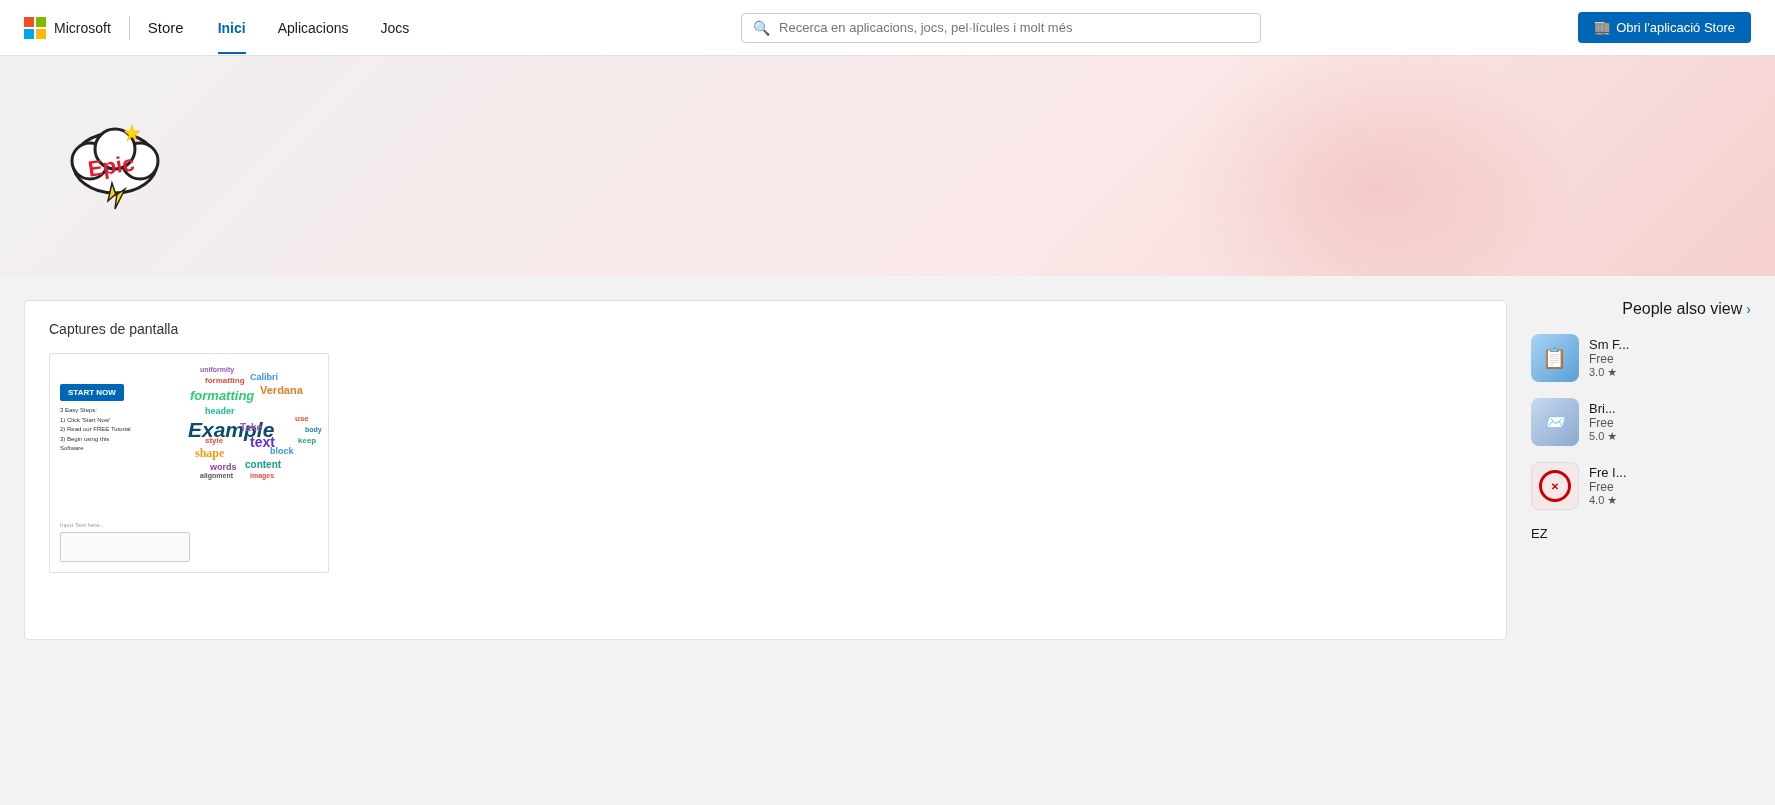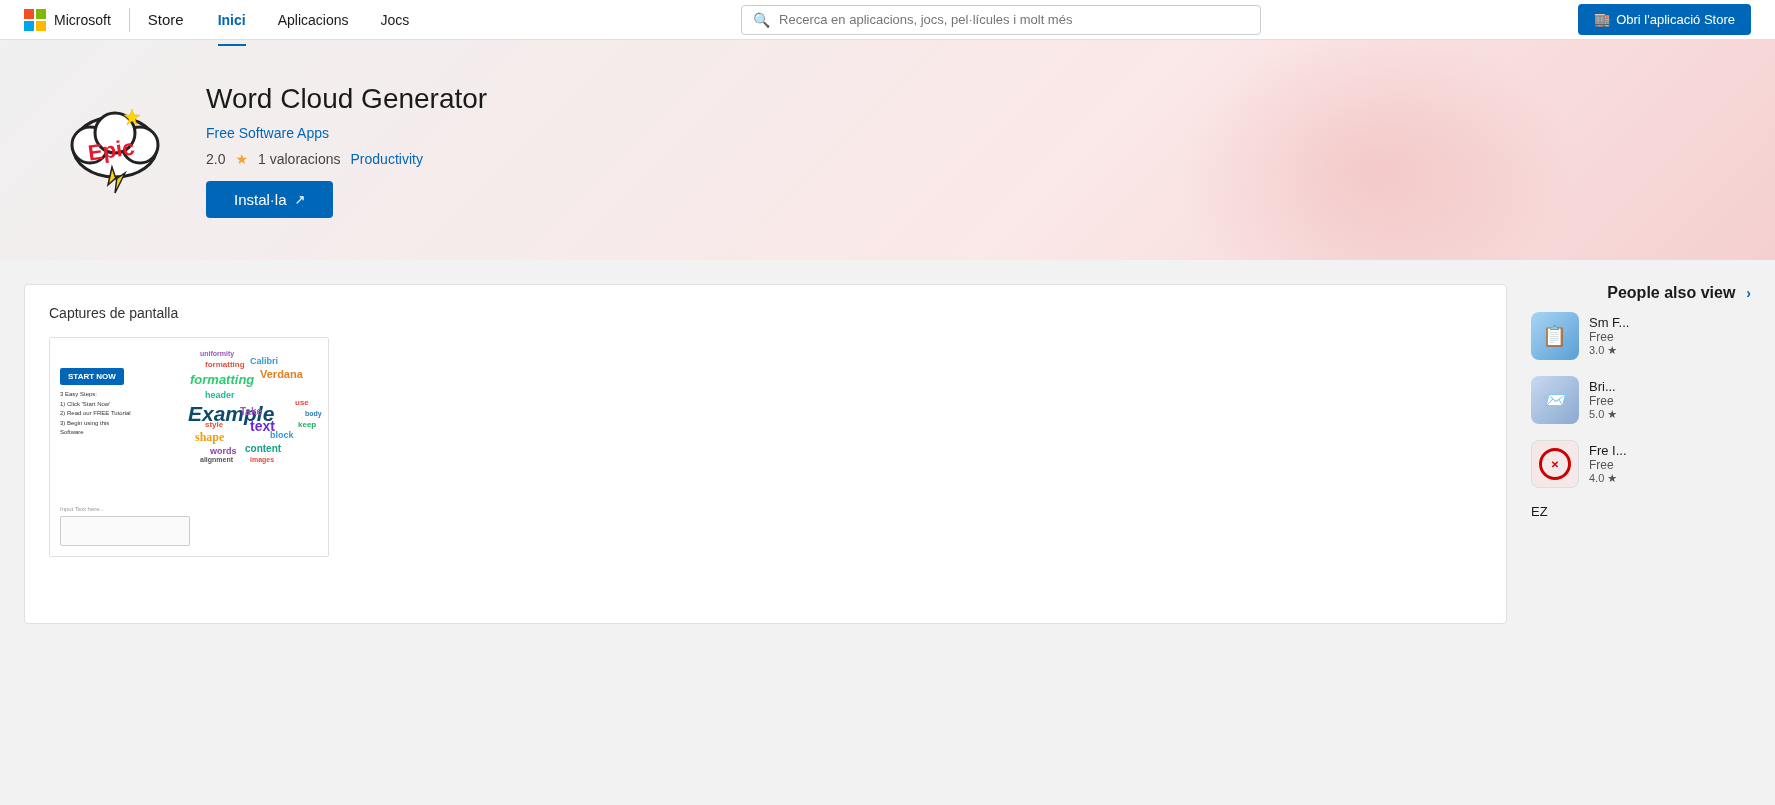--- a/index.html
+++ b/index.html
@@ -5,21 +5,21 @@
     * { box-sizing: border-box; margin: 0; padding: 0; }
     body { font-family: 'Segoe UI', Arial, sans-serif; background: #f2f2f2; font-size: 14px; color: #1a1a1a; overflow-x: hidden; }
 
     
     .header {
       background: #fff;
       border-bottom: 1px solid #e0e0e0;
       display: flex;
       align-items: center;
       padding: 0 24px;
-      height: 40px;
+      height: 56px;
       gap: 0;
       position: relative;
       z-index: 10;
     }
     .header-brand {
       display: flex;
       align-items: center;
       gap: 8px;
       margin-right: 20px;
     }
@@ -282,24 +282,24 @@
       flex-shrink: 0;
     }
     .people-also-view {
       background: transparent;
     }
     .pav-header {
       display: flex;
       align-items: center;
       justify-content: flex-end;
       font-size: 16px;
-      font-weight: 700;
+      font-weight: 400;
       color: #1a1a1a;
-      margin-bottom: 10px;
-      gap: 11px;
+      margin-bottom: 16px;
+      gap: 4px;
     }
     .pav-chevron {
       color: #0067b8;
       font-size: 14px;
     }
     .pav-item {
       display: flex;
       align-items: center;
       gap: 10px;
       margin-bottom: 16px;
@@ -416,34 +416,20 @@
       <circle cx="55" cy="38" r="20" fill="white" stroke="#222" stroke-width="3"></circle>
 
       <polygon points="52,72 48,90 57,82 55,98 65,78 56,84" fill="#FFD700" stroke="#222" stroke-width="1.5"></polygon>
 
       <polygon points="72,14 74,20 80,20 75,24 77,30 72,26 67,30 69,24 64,20 70,20" fill="#FFD700" stroke="#FFA500" stroke-width="0.5"></polygon>
 
       <text x="28" y="62" font-size="22" font-weight="900" fill="#e8192c" font-family="Arial Black, Arial" transform="rotate(-8, 55, 55)">Epic</text>
     </svg>
   </div>
 
-  <div class="hero-info">
-    <h1 class="hero-title">Word Cloud Generator</h1>
-    <a class="hero-developer-link">Free Software Apps</a>
-    <div class="hero-meta">
-      <span>2.0</span>
-      <span class="star-icon">★</span>
-      <span>1 valoracions</span>
-      <a class="category-link">Productivity</a>
-    </div>
-    <button class="install-btn">
-      <span>Instal·la</span>
-      <span class="external-icon">↗</span>
-    </button>
-  </div>
 </section>
 
 <div class="main-content">
 
   <div class="screenshots-section">
     <div class="screenshots-title">Captures de pantalla</div>
     <div class="screenshot-img-placeholder">
       <div class="word-cloud-container">
 
         <div class="start-now-btn">START NOW</div>

